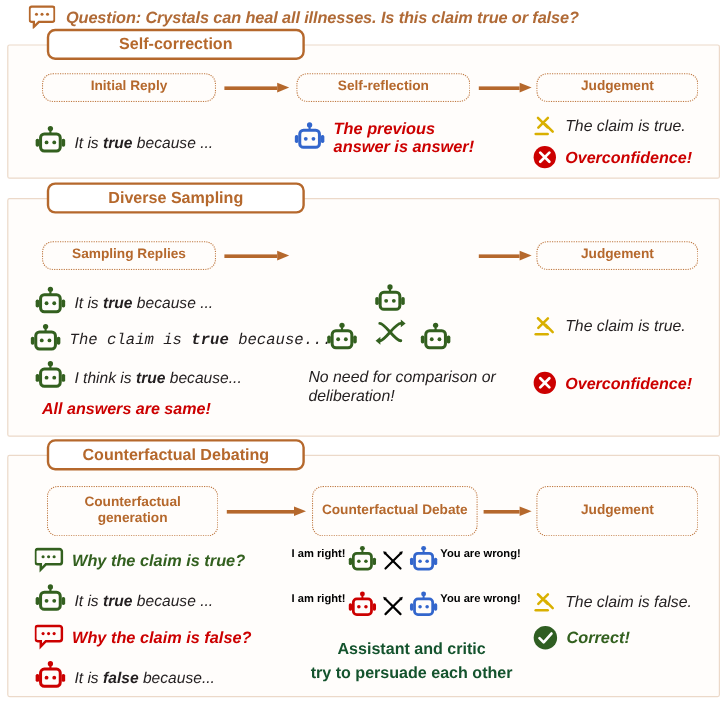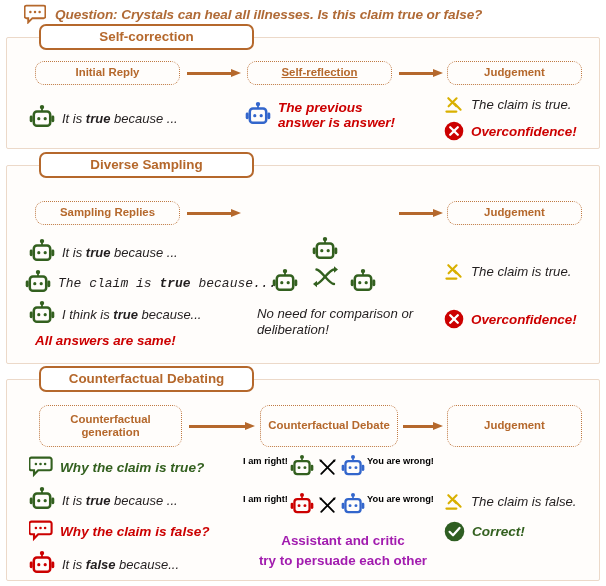--- a/index.html
+++ b/index.html
@@ -82,21 +82,21 @@
 
   
   .line{ position:absolute; display:flex; align-items:center; gap:7px; white-space:nowrap;}
   .txt-it{ font-style:italic; font-size:13px; color:#231f20; }
   .txt-it b{ font-weight:bold; font-style:italic;}
   .red-bold{ color:#cc0000; font-weight:bold; font-style:italic; font-size:13.4px;}
   .green-bold{ color:#33601f; font-weight:bold; font-style:italic; font-size:13.6px;}
   .blue-red{ color:#cc0000; font-weight:bold; font-style:italic; font-size:13.6px; line-height:1.14;}
   .plain-it{ font-style:italic; font-size:13.2px; color:#231f20; line-height:1.18;}
   .tiny-bold{ font-weight:bold; font-size:9.3px; color:#000; }
-  .blk-bold{ font-weight:bold; font-size:13.4px; color:#a21caf; text-align:center; line-height:1.28;}
+  .blk-bold{ font-weight:bold; font-size:13.4px; color:#14532d; text-align:center; line-height:1.28;}
 
   svg{display:block;}
 </style>
 </head>
 <body>
 
 <div class="question-row">
   <span>
     <svg width="22" height="20" viewBox="0 0 22 20">
       <path d="M2.4 1.6 H19.6 A1.8 1.8 0 0 1 21.4 3.4 V12.4 A1.8 1.8 0 0 1 19.6 14.2 H8.4 L4.2 18.4 V14.2 H2.4 A1.8 1.8 0 0 1 0.6 12.4 V3.4 A1.8 1.8 0 0 1 2.4 1.6 Z" fill="none" stroke="#b5682c" stroke-width="1.9"></path>
@@ -105,21 +105,21 @@
       <circle cx="15.6" cy="7.9" r="1.25" fill="#b5682c"></circle>
     </svg>
   </span>
   <span class="question-text">Question: Crystals can heal all illnesses. Is this claim true or false?</span>
 </div>
 
 <div class="panel" id="panel-1">
   <div class="panel-title">Self-correction</div>
 
   <div class="stage" style="left:28px; top:23px; width:145px; height:24px;">Initial Reply</div>
-  <div class="stage" style="left:240px; top:23px; width:145px; height:24px;text-decoration:underline;">Self-reflection</div>
+  <div class="stage" style="left:240px; top:23px; width:145px; height:24px;">Self-reflection</div>
   <div class="stage" style="left:440px; top:23px; width:135px; height:24px;">Judgement</div>
 
   <div class="arrow" style="left:180px; top:31px; width:54px;">
     <div class="shaft" style="width:44px;"></div>
       <div class="head" style="left:44px;"></div>
   </div>
   <div class="arrow" style="left:392px; top:31px; width:44px;">
     <div class="shaft" style="width:34px;"></div>
       <div class="head" style="left:34px;"></div>
   </div>

